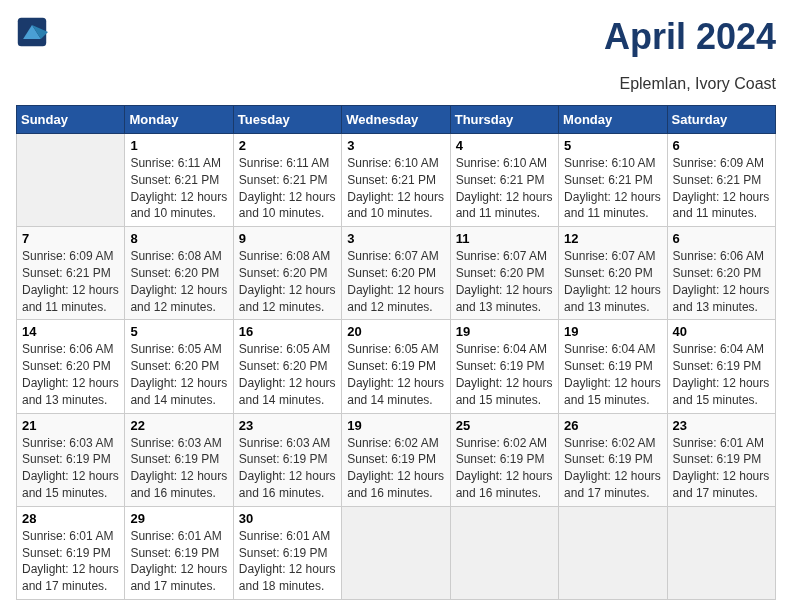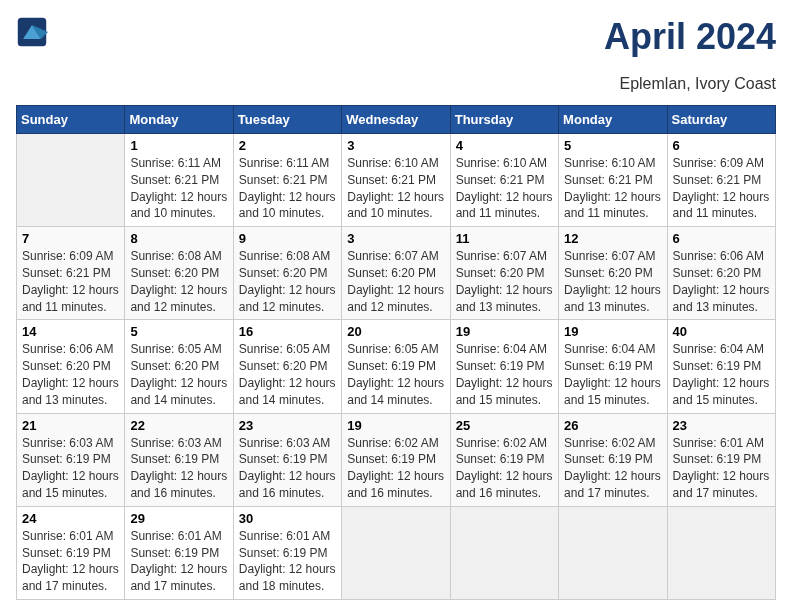--- a/index.html
+++ b/index.html
@@ -219,21 +219,21 @@
           <span class="day-number">26</span>
           <div class="day-info">Sunrise: 6:02 AM<br>Sunset: 6:19 PM<br>Daylight: 12 hours<br>and 17 minutes.</div>
         </td>
         <td>
           <span class="day-number">23</span>
           <div class="day-info">Sunrise: 6:01 AM<br>Sunset: 6:19 PM<br>Daylight: 12 hours<br>and 17 minutes.</div>
         </td>
       </tr>
       <tr>
         <td>
-          <span class="day-number">24</span>
+          <span class="day-number">28</span>
           <div class="day-info">Sunrise: 6:01 AM<br>Sunset: 6:19 PM<br>Daylight: 12 hours<br>and 17 minutes.</div>
         </td>
         <td>
           <span class="day-number">29</span>
           <div class="day-info">Sunrise: 6:01 AM<br>Sunset: 6:19 PM<br>Daylight: 12 hours<br>and 17 minutes.</div>
         </td>
         <td>
           <span class="day-number">30</span>
           <div class="day-info">Sunrise: 6:01 AM<br>Sunset: 6:19 PM<br>Daylight: 12 hours<br>and 18 minutes.</div>
         </td>

